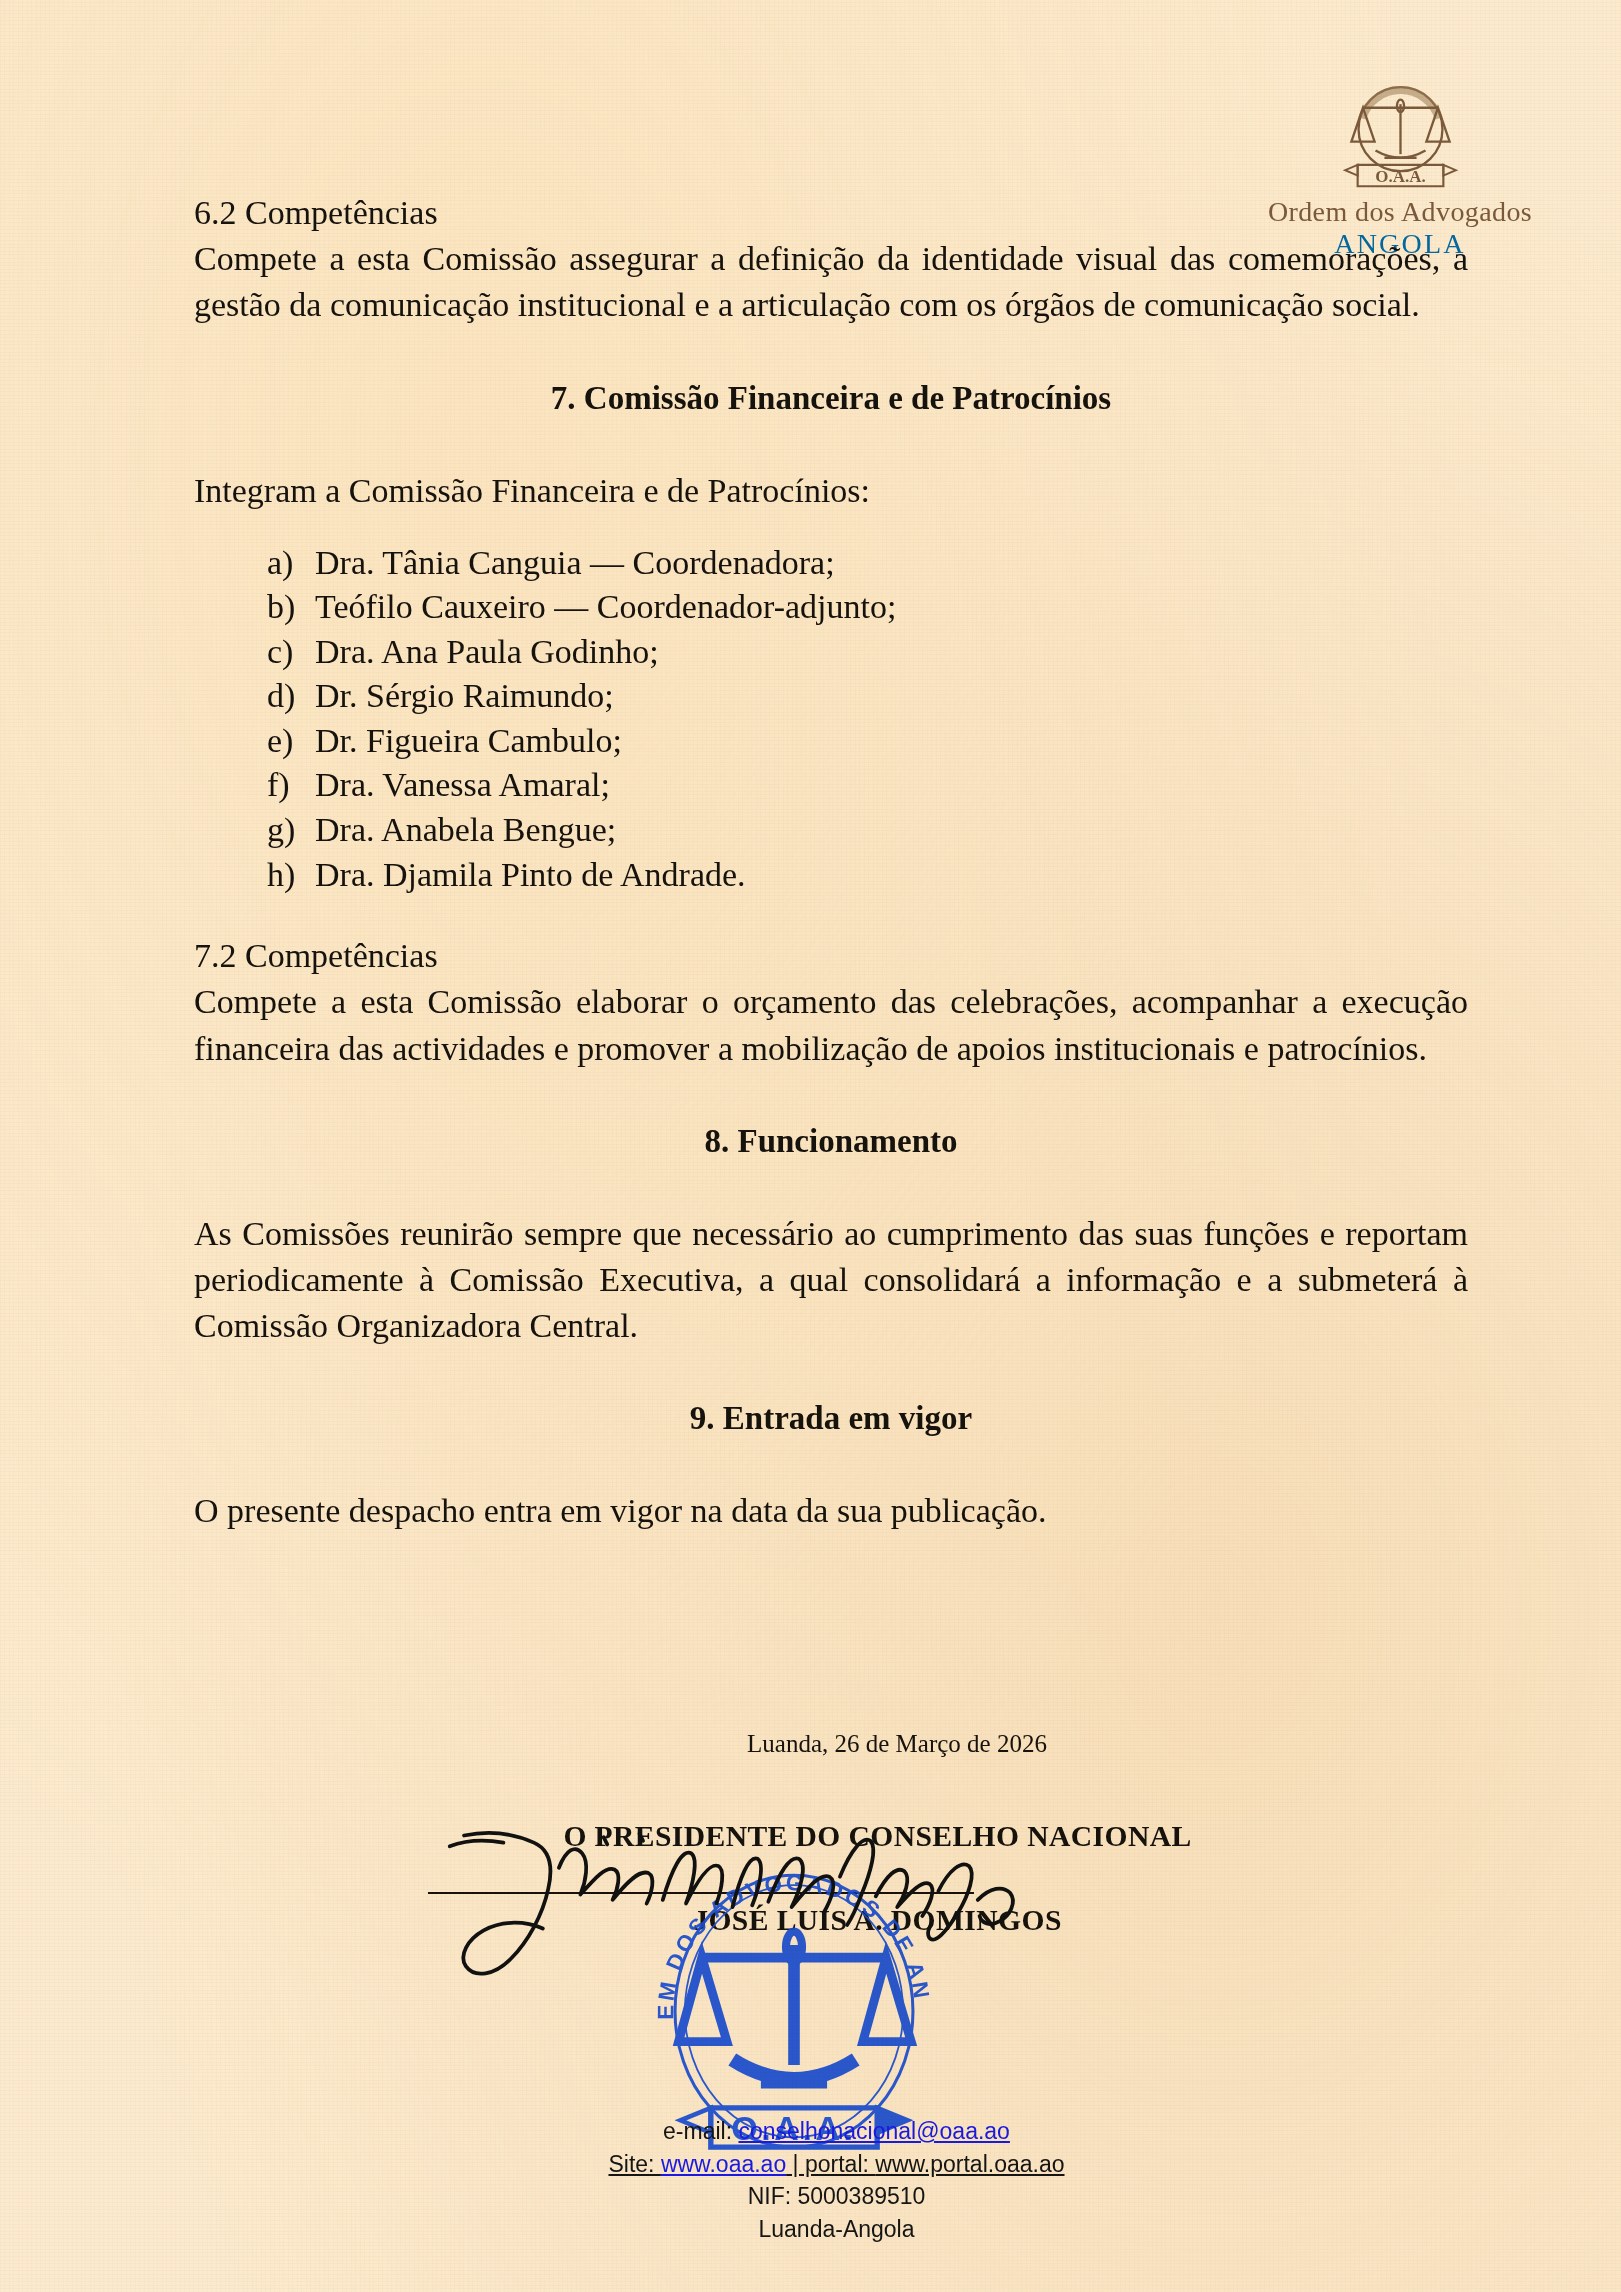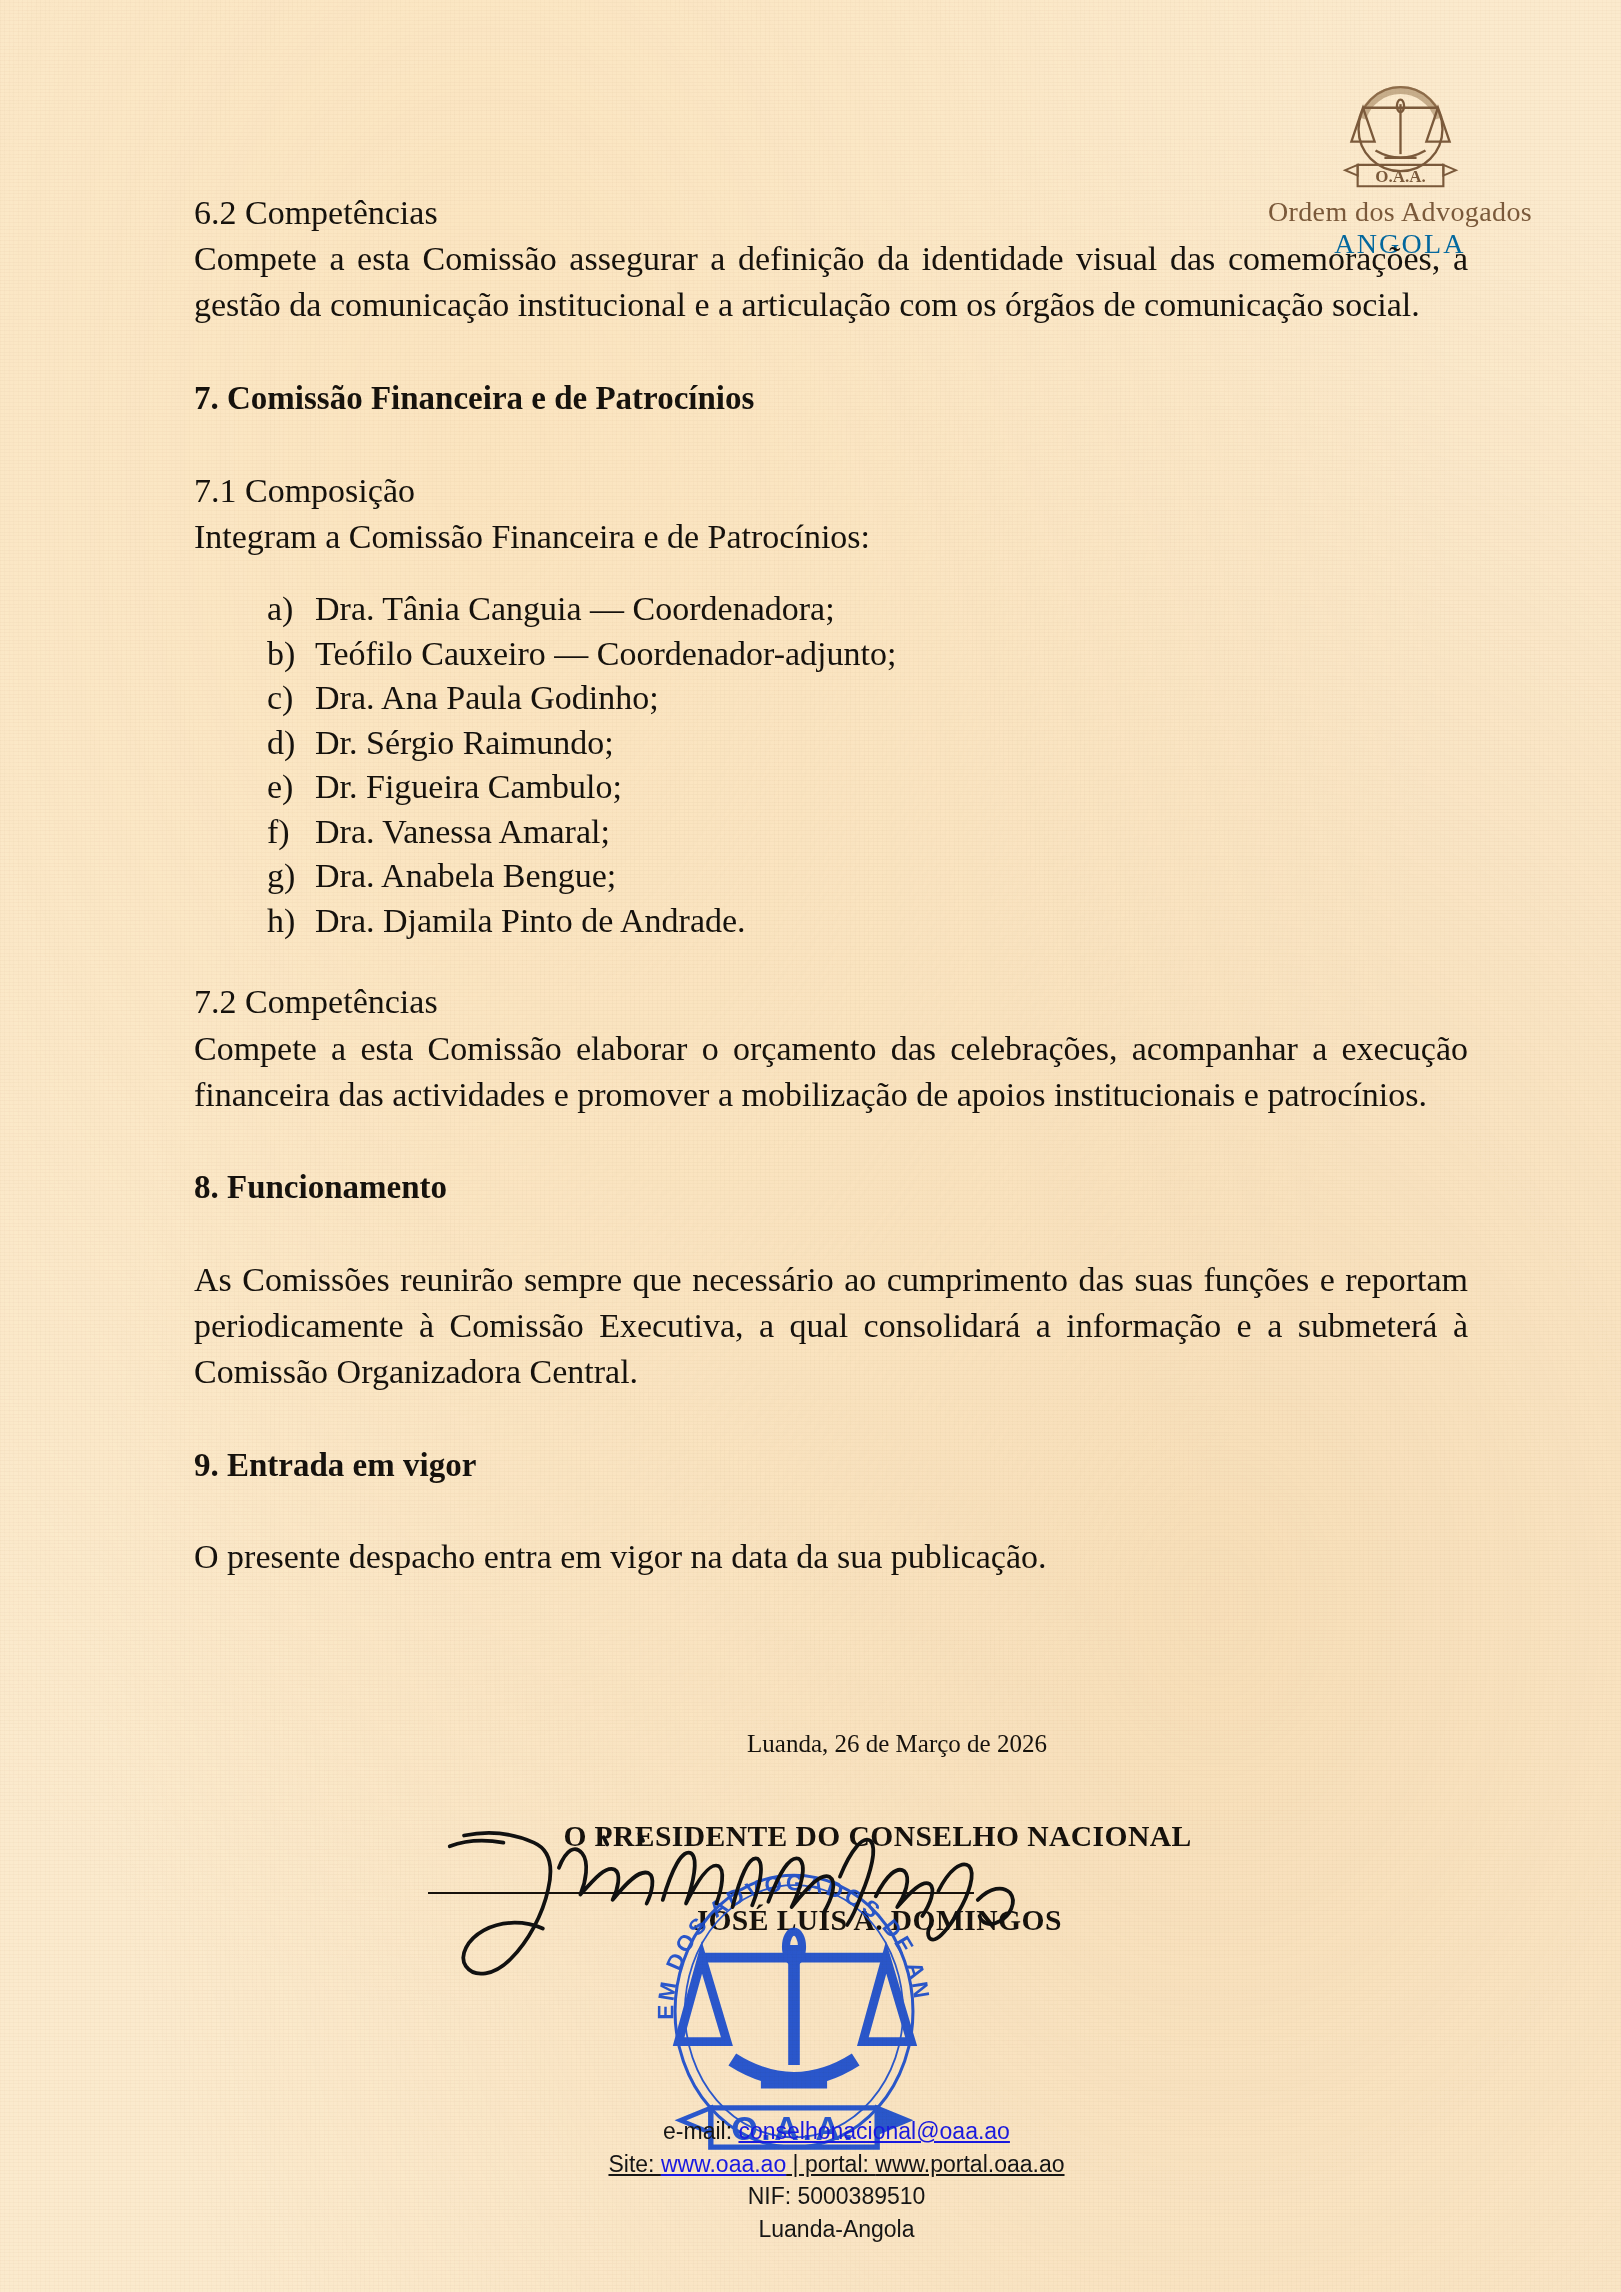--- a/index.html
+++ b/index.html
@@ -94,21 +94,21 @@
   }
   .sub-label {
     font-size: 34px;
     line-height: 1.36;
     text-align: left;
   }
   .heading {
     font-size: 33px;
     font-weight: bold;
     line-height: 1.36;
-    text-align: left;
+    text-align: center;
   }
   .gap-lg { height: 47px; }
   .gap-md { height: 36px; }
 
   
   .members {
     margin: 27px 0 0 0;
     padding: 0;
     list-style: none;
   }
@@ -265,21 +265,20 @@
 
   <div class="content">
 
     <div class="sub-label">6.2 Competências</div>
     <p class="para">Compete a esta Comissão assegurar a definição da identidade visual das comemorações, a gestão da comunicação institucional e a articulação com os órgãos de comunicação social.</p>
 
     <div class="gap-lg"></div>
     <h2 class="heading">7. Comissão Financeira e de Patrocínios</h2>
 
     <div class="gap-lg"></div>
-    <div class="sub-label">7.1 Composição</div>
     <div class="sub-label">Integram a Comissão Financeira e de Patrocínios:</div>
 
     <ul class="members" id="members-list">
         <li>
           <span class="marker">a)</span>
           <span class="mtext">Dra. Tânia Canguia — Coordenadora;</span>
         </li>
         <li>
           <span class="marker">b)</span>
           <span class="mtext">Teófilo Cauxeiro — Coordenador-adjunto;</span>

